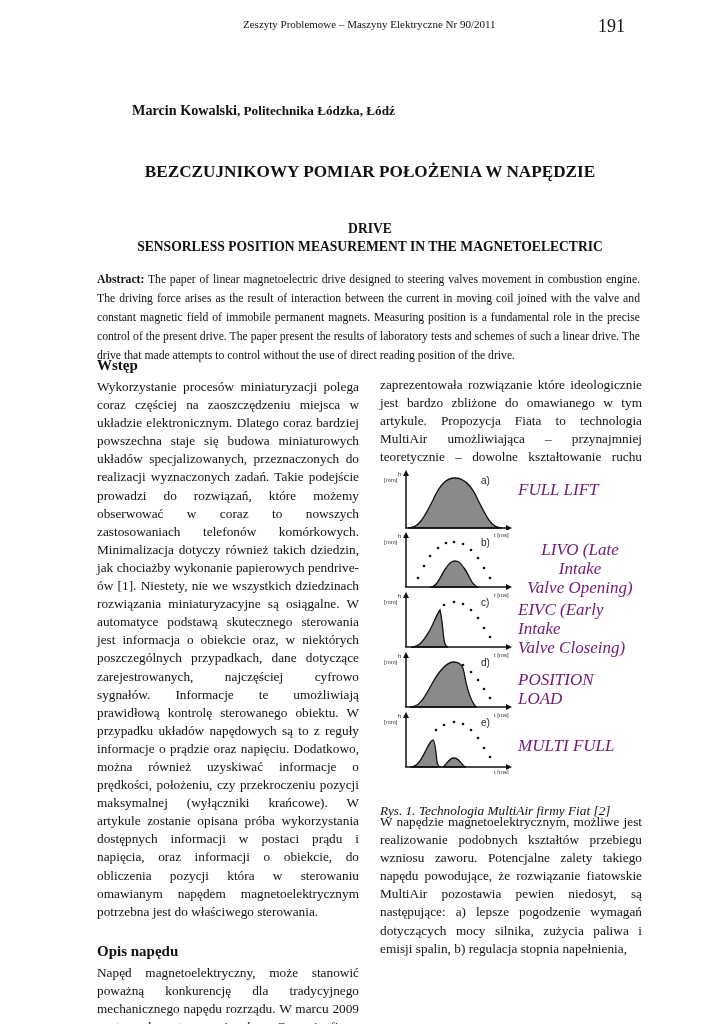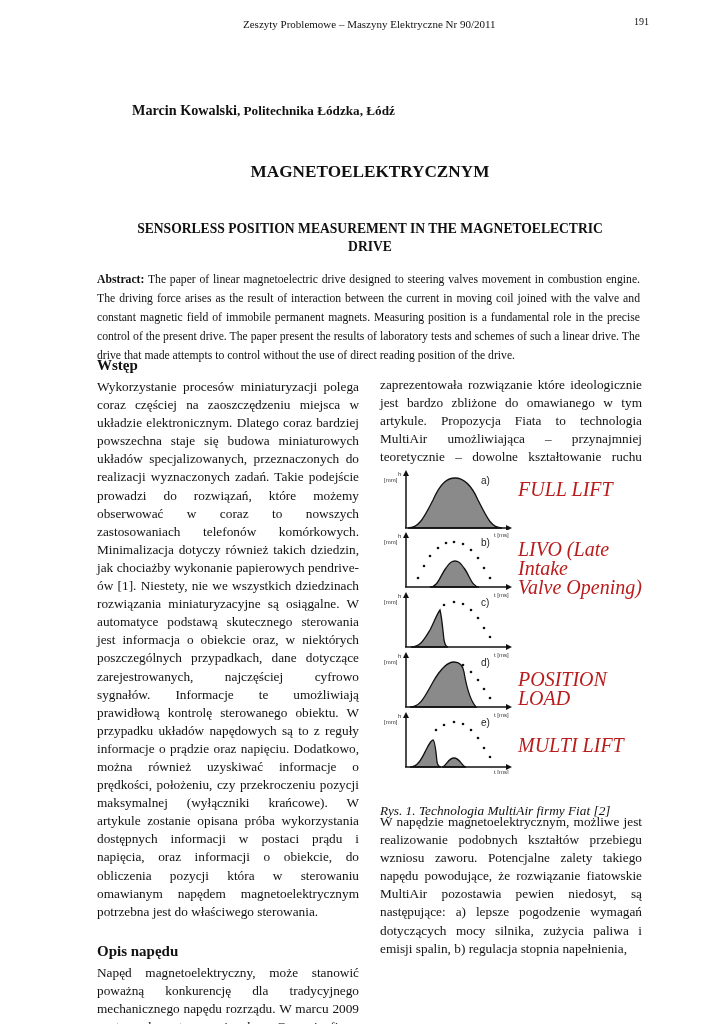--- a/index.html
+++ b/index.html
@@ -1,64 +1,64 @@
 <!DOCTYPE html>
 <html><head>
   <meta charset="utf-8">
   <style>
     html, body { margin:0; padding:0; background:#ffffff; }
     body { width:725px; height:1024px; position:relative; overflow:hidden;
            font-family:"Liberation Serif", "DejaVu Serif", serif; color:#111; }
     .running-head { position:absolute; top:18px; left:0; width:725px; }
     .journal { position:absolute; left:243px; top:0; font-size:11px; }
-    .pageno { position:absolute; left:634px; top:-2px; font-size:10px; }
+    .pageno { position:absolute; left:598px; top:-2px; font-size:18px; }
     .authors { position:absolute; left:97px; top:101px; font-size:14.2px; line-height:18px; font-weight:bold;margin-left:35px; }
     .authors .aff { font-size:13.2px; }
     .title-pl { position:absolute; left:97px; width:546px; top:162px; text-align:center;
                 font-weight:bold; font-size:17.2px; line-height:20px; }
     .title-en { position:absolute; left:97px; width:546px; top:220px; text-align:center;
                 font-weight:bold; font-size:13.6px; line-height:18px; }
     .abstract { position:absolute; left:97px; width:543px; top:270px; font-size:11.7px;
                 line-height:19px; text-align:justify; }
     .abstract b { font-weight:bold; }
     .col { position:absolute; width:262px; font-size:13.3px; line-height:18.1px; text-align:justify; }
     .col p { margin:0; }
     .col-left { left:97px; top:355px; }
     .col-right-top { left:380px; top:376px; }
     .col-right-bottom { left:380px; top:813px; }
     h2 { margin:0 0 3px 0; font-size:15px; font-weight:bold; line-height:20px; }
     h2.second { margin-top:20px; }
     .figure { position:absolute; left:378px; top:470px; width:264px; height:304px; background:#ffffff; }
     .panel { position:absolute; left:0; width:264px; height:60px; }
     .panel svg { position:absolute; left:0; top:0; }
-    .panel-label { position:absolute; left:140px; font-style:italic; font-size:20px; color:#b91c1c;
+    .panel-label { position:absolute; left:140px; font-style:italic; font-size:17px; color:#701a75;
                    line-height:19px; }
     .caption { position:absolute; left:380px; top:779px; font-style:italic; font-size:13.3px;margin-top:24px; }
   </style>
 </head>
 <body>
 
 <div class="running-head">
   <span class="journal">Zeszyty Problemowe – Maszyny Elektryczne Nr 90/2011</span>
   <span class="pageno">191</span>
 </div>
 
 <div class="authors">
   <div>
     <span>Marcin Kowalski</span><span class="aff">, Politechnika Łódzka, Łódź</span>
   </div>
 </div>
 
 <div class="title-pl">
-  <div>MAGNETOELEKTRYCZNYM</div>
+  <div>BEZCZUJNIKOWY POMIAR POŁOŻENIA W NAPĘDZIE</div>
 </div>
 
 <div class="title-en">
+  <div>DRIVE</div>
   <div>SENSORLESS POSITION MEASUREMENT IN THE MAGNETOELECTRIC</div>
-  <div>DRIVE</div>
 </div>
 
 <div class="abstract"><b>Abstract:</b><span> The paper of linear magnetoelectric drive designed to steering valves movement in combustion engine. The driving force arises as the result of interaction between the current in moving coil joined with the valve and constant magnetic field of immobile permanent magnets. Measuring position is a fundamental role in the precise control of the present drive. The paper present the results of laboratory tests and schemes of such a linear drive. The drive that made attempts to control without the use of direct reading position of the drive.</span></div>
 
 <div class="col col-left">
   <h2>Wstęp</h2>
   <p>Wykorzystanie procesów miniaturyzacji polega coraz częściej na zaoszczędzeniu miejsca w układzie elektronicznym. Dlatego coraz bardziej powszechna staje się budowa miniaturowych układów specjalizowanych, przeznaczonych do realizacji wyznaczonych zadań. Takie podejście prowadzi do rozwiązań, które możemy obserwować w coraz to nowszych zastosowaniach telefonów komórkowych. Minimalizacja dotyczy również takich dziedzin, jak chociażby wykonanie papierowych pendrive-ów [1]. Niestety, nie we wszystkich dziedzinach rozwiązania miniaturyzacyjne są osiągalne. W automatyce podstawą skutecznego sterowania jest informacja o obiekcie oraz, w niektórych poszczególnych przypadkach, dane dotyczące zarejestrowanych, najczęściej cyfrowo sygnałów. Informacje te umożliwiają prawidłową kontrolę sterowanego obiektu. W przypadku układów napędowych są to z reguły informacje o prądzie oraz napięciu. Dodatkowo, można również uzyskiwać informacje o prędkości, położeniu, czy przekroczeniu pozycji maksymalnej (wyłączniki krańcowe). W artykule zostanie opisana próba wykorzystania dostępnych informacji w postaci prądu i napięcia, oraz informacji o obiekcie, do obliczenia pozycji która w sterowaniu omawianym napędem magnetoelektrycznym potrzebna jest do właściwego sterowania.</p>
   <h2 class="second">Opis napędu</h2>
   <p>Napęd magnetoelektryczny, może stanowić poważną konkurencję dla tradycyjnego mechanicznego napędu rozrządu. W marcu 2009 na targach motoryzacyjnych w Genewie firma Fiat</p>
 </div>
@@ -105,21 +105,21 @@
         <circle cx="106" cy="38" r="1.3"></circle>
           <circle cx="112" cy="48" r="1.3"></circle>
       </g>
       <path d="M52 57 C60 57 62 46 68 38 C72 32 74 31 77 31 C80 31 82 32 86 38 C92 46 94 57 101 57 Z" fill="#8a8a8a" stroke="#111" stroke-width="1.3"></path>
       <line x1="27" y1="57" x2="130" y2="57" stroke="#111" stroke-width="1.5"></line>
       <line x1="28" y1="57" x2="28" y2="5" stroke="#111" stroke-width="1.5"></line>
       <polygon points="28,2 25,8 31,8" fill="#111"></polygon>
       <polygon points="134,57 128,54 128,60" fill="#111"></polygon>
       <text x="103" y="16" font-size="10" fill="#222" font-family="Liberation Sans, sans-serif">b)</text>
     </svg>
-    <div class="panel-label" style="top:10px;">
+    <div class="panel-label" style="top:10px;text-align:center;">
       <div>LIVO (Late Intake</div>
       <div>Valve Opening)</div>
     </div>
   </div>
 
   <div class="panel" style="top:120px;">
     <svg width="264" height="60" viewBox="0 0 264 60">
       <text x="6" y="14" font-size="6" fill="#333" font-family="Liberation Sans, sans-serif">[mm]</text>
       <text x="20" y="8" font-size="6" fill="#333" font-family="Liberation Sans, sans-serif">h</text>
       <g fill="#111">
@@ -131,20 +131,24 @@
           <circle cx="106" cy="38" r="1.3"></circle>
         <circle cx="112" cy="47" r="1.3"></circle>
       </g>
       <path d="M33 57 C42 57 46 50 52 40 C56 32 59 24 62 20 C64 28 65 42 66 50 C67 55 68 57 70 57 Z" fill="#8a8a8a" stroke="#111" stroke-width="1.3"></path>
       <line x1="27" y1="57" x2="130" y2="57" stroke="#111" stroke-width="1.5"></line>
       <line x1="28" y1="57" x2="28" y2="5" stroke="#111" stroke-width="1.5"></line>
       <polygon points="28,2 25,8 31,8" fill="#111"></polygon>
       <polygon points="134,57 128,54 128,60" fill="#111"></polygon>
       <text x="103" y="16" font-size="10" fill="#222" font-family="Liberation Sans, sans-serif">c)</text>
     </svg>
+    <div class="panel-label" style="top:10px;">
+      <div>EIVC (Early Intake</div>
+      <div>Valve Closeing)</div>
+    </div>
   </div>
 
   <div class="panel" style="top:180px;">
     <svg width="264" height="60" viewBox="0 0 264 60">
       <text x="6" y="14" font-size="6" fill="#333" font-family="Liberation Sans, sans-serif">[mm]</text>
       <text x="20" y="8" font-size="6" fill="#333" font-family="Liberation Sans, sans-serif">h</text>
       <g fill="#111">
         <circle cx="85" cy="15" r="1.3"></circle>
           <circle cx="93" cy="22" r="1.3"></circle>
           <circle cx="100" cy="30" r="1.3"></circle>
@@ -179,21 +183,21 @@
       </g>
       <path d="M32 57 C40 57 44 48 48 40 C51 34 53 30 55 30 C57 30 58 42 59 52 C60 56 61 57 63 57 Z" fill="#8a8a8a" stroke="#111" stroke-width="1.3"></path>
       <path d="M64 57 C68 57 70 48 76 48 C82 48 84 57 88 57 Z" fill="#8a8a8a" stroke="#111" stroke-width="1.3"></path>
       <line x1="27" y1="57" x2="130" y2="57" stroke="#111" stroke-width="1.5"></line>
       <line x1="28" y1="57" x2="28" y2="5" stroke="#111" stroke-width="1.5"></line>
       <polygon points="28,2 25,8 31,8" fill="#111"></polygon>
       <polygon points="134,57 128,54 128,60" fill="#111"></polygon>
       <text x="103" y="16" font-size="10" fill="#222" font-family="Liberation Sans, sans-serif">e)</text>
     </svg>
     <div class="panel-label" style="top:26px;">
-      <div>MULTI LIFT</div>
+      <div>MULTI FULL</div>
     </div>
   </div>
 
   <svg width="264" height="304" viewBox="0 0 264 304" style="position:absolute;left:0;top:0;pointer-events:none;">
     <g font-size="6" fill="#333" font-family="Liberation Sans, sans-serif">
       <text x="116" y="67">t [ms]</text>
       <text x="116" y="127">t [ms]</text>
       <text x="116" y="187">t [ms]</text>
       <text x="116" y="247">t [ms]</text>
       <text x="116" y="304">t [ms]</text>

